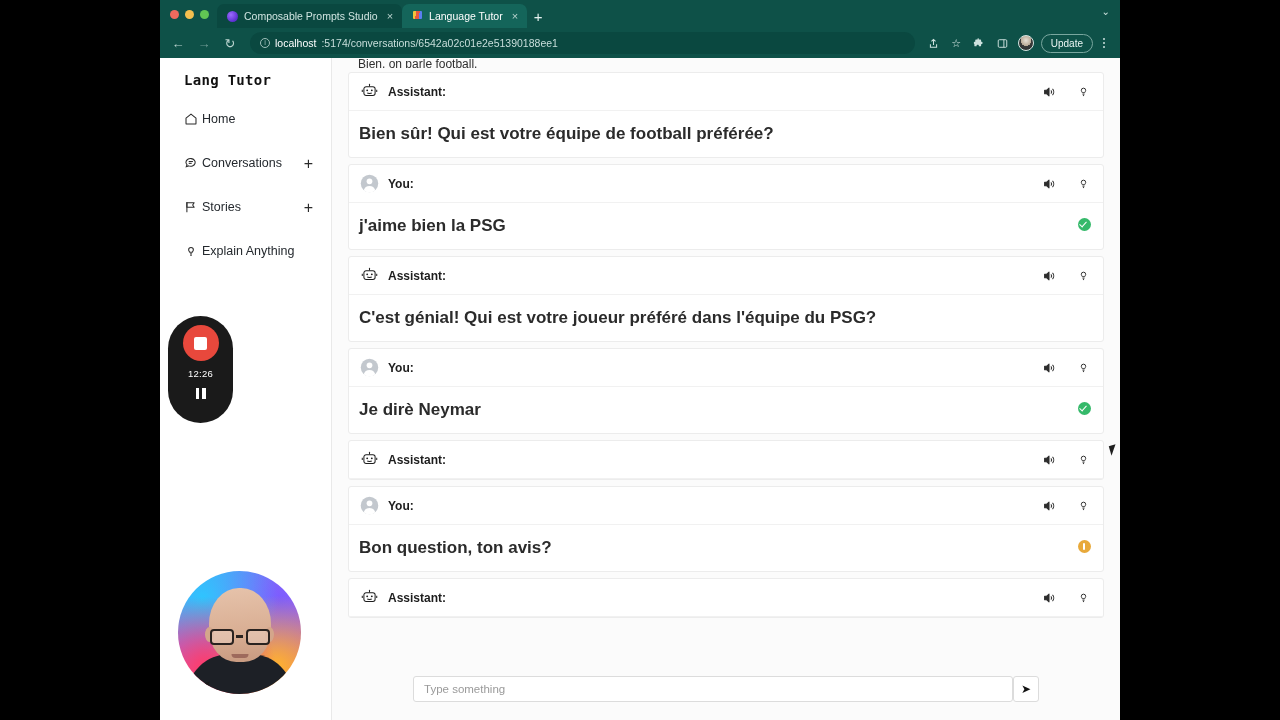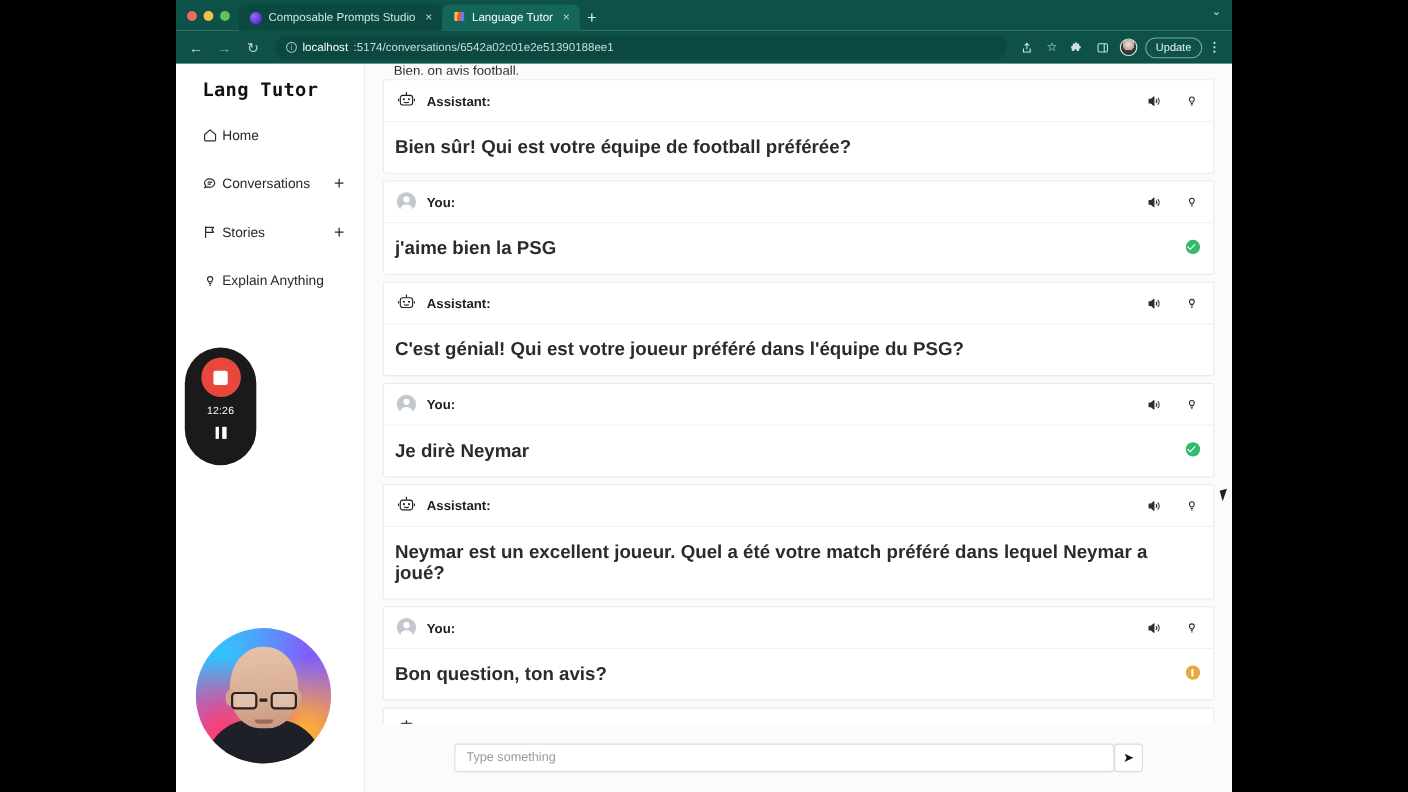--- a/index.html
+++ b/index.html
@@ -178,21 +178,21 @@
   .sidebar {
     width: 172px;
     flex: 0 0 172px;
     background: #ffffff;
     border-right: 1px solid #e9e9e9;
     position: relative;
     padding-top: 14px;
   }
   .brand {
     font-family: "DejaVu Sans Mono", monospace;
-    font-size: 17px;
+    font-size: 14px;
     font-weight: bold;
     color: #111111;
     letter-spacing: 0.3px;
     padding: 0 0 0 24px;
     margin-bottom: 24px;
   }
   .nav-item {
     display: flex;
     align-items: flex-start;
     height: 34px;
@@ -588,21 +588,21 @@
               <span class="lens"></span>
           </div>
           <div class="cam-mouth"></div>
           <div class="cursor-small"></div>
         </div>
       </div>
 
       <div class="chat-wrap">
         <div class="chat-scroll">
 
-          <div class="msg-clip">Bien, on avis football.</div>
+          <div class="msg-clip">Bien, on parle football.</div>
 
           <div class="msg">
             <div class="msg-head">
               <span class="msg-avatar">
                 <svg width="17" height="17" viewBox="0 0 20 20" fill="none" stroke="#1d1d1d" stroke-width="1.2">
                   <line x1="10" y1="1.8" x2="10" y2="4"></line>
                     <circle cx="10" cy="1.6" r="0.8" fill="#1d1d1d" stroke="none"></circle>
                   <rect x="3.4" y="4.3" width="13.2" height="10.4" rx="2.6"></rect>
                   <circle cx="7.3" cy="8.6" r="1.1" fill="#1d1d1d" stroke="none"></circle>
                   <circle cx="12.7" cy="8.6" r="1.1" fill="#1d1d1d" stroke="none"></circle>
@@ -759,24 +759,20 @@
                 </span>
                 <span class="act-ico">
                   <svg width="13" height="13" viewBox="0 0 16 16" fill="none" stroke="#2d2d2d" stroke-width="1.2" stroke-linejoin="round">
                     <path d="M5.3 6.6a2.7 2.7 0 1 1 5.4 0c0 1.3-1 2-1.3 2.9H6.6c-.3-.9-1.3-1.6-1.3-2.9z"></path>
                     <line x1="6.8" y1="11.3" x2="9.2" y2="11.3"></line>
                       <line x1="7.3" y1="13" x2="8.7" y2="13"></line>
                   </svg>
                 </span>
               </span>
             </div>
-            <div class="msg-body">
-              <span class="msg-text">Neymar est un excellent joueur. Quel a été votre match préféré dans lequel Neymar a joué?</span>
-              <span class="status-spacer"></span>
-            </div>
           </div>
 
           <div class="msg">
             <div class="msg-head">
               <span class="msg-avatar">
                 <svg width="19" height="19" viewBox="0 0 20 20" fill="#c3c8ce">
                   <circle cx="10" cy="10" r="9.2"></circle>
                   <circle cx="10" cy="7.7" r="3" fill="#ffffff"></circle>
                   <path d="M3.9 17.1a6.4 6.4 0 0 1 12.2 0 9.2 9.2 0 0 1-12.2 0z" fill="#ffffff"></path>
                 </svg>

